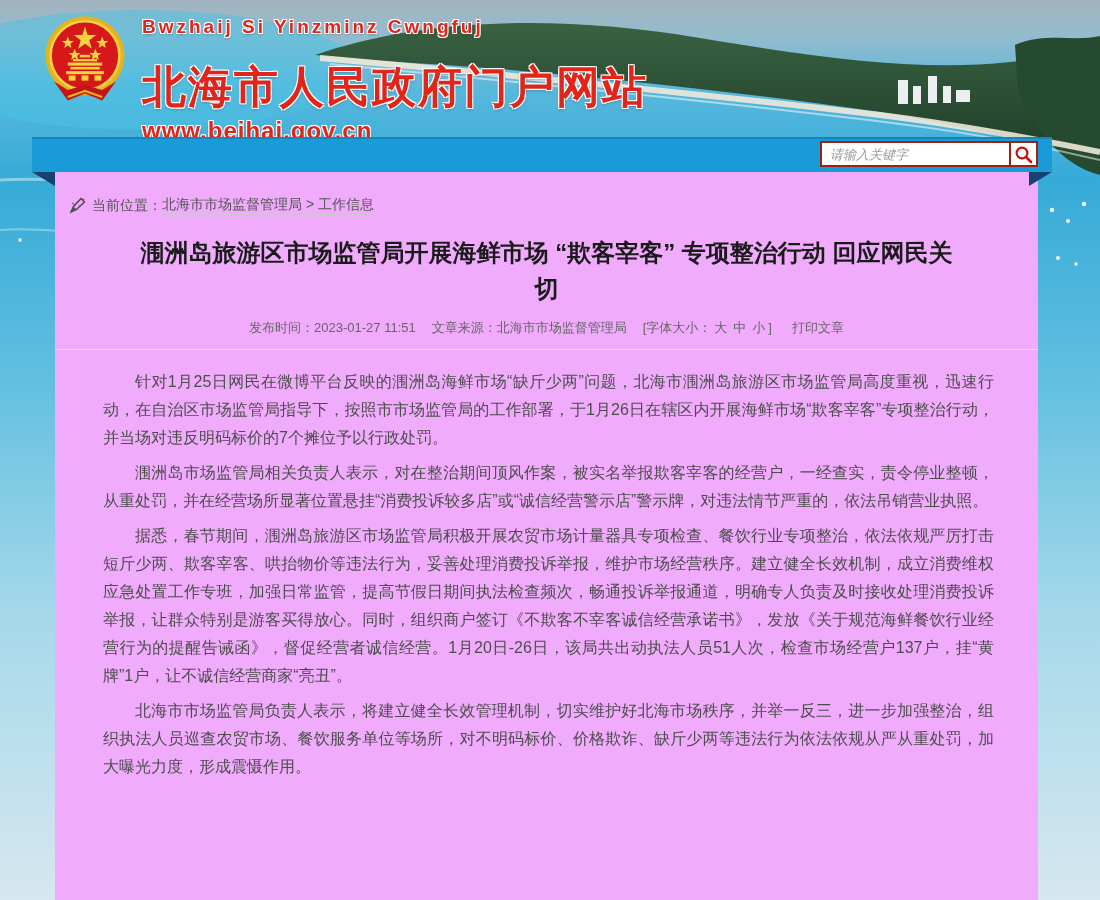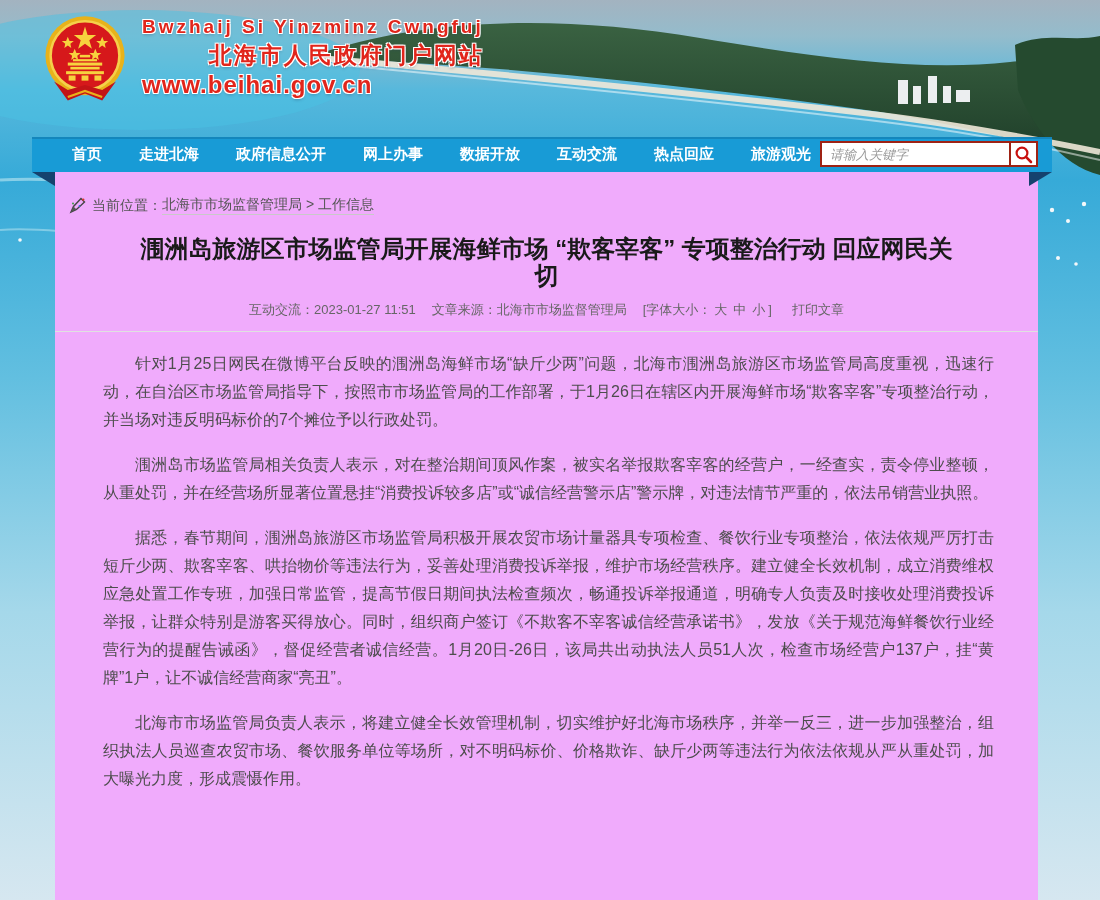--- a/index.html
+++ b/index.html
@@ -10,21 +10,21 @@
   .bg{position:absolute;inset:0;z-index:0;}
 
   
   .site-header{position:absolute;left:0;top:0;width:1100px;height:137px;z-index:2;}
   .logo-row{position:absolute;left:42px;top:14px;display:flex;align-items:flex-start;}
   .emblem{width:86px;height:92px;flex:0 0 auto;}
   .logo-text{margin-left:14px;padding-top:2px;}
   .outline-red{color:#e1251b;font-weight:bold;
     text-shadow:-1px -1px 0 #fff,1px -1px 0 #fff,-1px 1px 0 #fff,1px 1px 0 #fff,0 2px 3px rgba(40,60,90,.35);}
   .zhuang{font-size:19px;letter-spacing:3px;}
-  .site-name{font-size:23px;letter-spacing:2px;margin-top:2px;text-align:right;}
+  .site-name{font-size:44px;letter-spacing:2px;margin-top:20px;text-align:right;}
   .site-url{font-size:24px;letter-spacing:1px;}
 
   
   .ribbon{position:absolute;left:32px;top:137px;width:1020px;height:35px;z-index:3;
     background:#189bd6;box-shadow:inset 0 2px 0 rgba(8,70,110,.25);display:flex;align-items:center;}
   .fold{position:absolute;top:35px;width:23px;height:14px;background:#15426e;}
   .fold-left{left:0;clip-path:polygon(0 0,100% 0,100% 100%);}
   .fold-right{right:0;clip-path:polygon(0 0,100% 0,0 100%);}
   .nav-list{list-style:none;display:flex;margin:0;padding:0 0 0 40px;column-gap:37px;}
   .nav-list li{color:#fff;font-weight:bold;font-size:15px;white-space:nowrap;cursor:pointer;}
@@ -35,30 +35,30 @@
   .search-btn{width:27px;border:none;border-left:2px solid #9e2214;background:#fff;cursor:pointer;
     display:flex;align-items:center;justify-content:center;padding:0;}
 
   
   .panel{position:absolute;left:55px;top:172px;width:983px;height:728px;background:#f0abfc;z-index:1;
     box-sizing:border-box;}
   .breadcrumb{display:flex;align-items:center;padding:24px 0 0 14px;font-size:14px;color:#555;}
   .breadcrumb .bc-icon{width:17px;height:17px;margin-right:6px;}
   .bc-trail{border-bottom:1px solid #c9c9c9;padding-bottom:0;}
   .bc-link{cursor:pointer;}
-  .article-title{font-size:24px;line-height:27px;font-weight:bold;color:#1a1a1a;text-align:center;
+  .article-title{font-size:24px;line-height:36px;font-weight:bold;color:#1a1a1a;text-align:center;
     margin:20px auto 0;width:830px;}
   .meta{margin-top:12px;text-align:center;font-size:13px;color:#666;}
   .meta .gap{margin-left:16px;}
   .meta .sz{margin:0 3px;cursor:pointer;}
   .meta .print{cursor:pointer;margin-left:20px;}
   .divider{border:none;border-top:1px solid #e0e0e0;margin:12px 0 0 0;}
   .article-body{padding:4px 44px 0 48px;}
   .article-body p{font-size:16px;line-height:28px;color:#4d4d4d;text-indent:2em;text-align:justify;
-    margin:17px 0;}
+    margin:7px 0;}
   .article-body p:first-child{margin-top:14px;}
 </style>
 </head>
 <body>
 
 <div class="page">
 
   <svg class="bg" viewBox="0 0 1100 900" width="1100" height="900" aria-hidden="true">
     <defs>
       <linearGradient id="sea" x1="0" y1="0" x2="0" y2="1">
@@ -129,30 +129,20 @@
         <div class="zhuang outline-red">Bwzhaij Si Yinzminz Cwngfuj</div>
         <div class="site-name outline-red">北海市人民政府门户网站</div>
         <div class="site-url outline-red">www.beihai.gov.cn</div>
       </div>
     </div>
   </header>
 
   <nav class="ribbon">
     <div class="fold fold-left"></div>
     <div class="fold fold-right"></div>
-    <ul class="nav-list">
-      <li>首页</li>
-      <li>走进北海</li>
-      <li>政府信息公开</li>
-      <li>网上办事</li>
-      <li>数据开放</li>
-      <li>互动交流</li>
-      <li>热点回应</li>
-      <li>旅游观光</li>
-    </ul>
     <div class="search-box">
       <input type="text" placeholder="请输入关键字" style="">
       <button class="search-btn">
         <svg width="19" height="19" viewBox="0 0 19 19" aria-hidden="true">
           <circle cx="8" cy="8" r="5.4" fill="none" stroke="#c8100e" stroke-width="2.2"></circle>
           <line x1="12.2" y1="12.2" x2="17" y2="17" stroke="#c8100e" stroke-width="2.6" stroke-linecap="round"></line>
         </svg>
       </button>
     </div>
   </nav>
@@ -167,21 +157,21 @@
         <circle cx="4" cy="6.5" r="1" fill="#3c9a46"></circle>
         <circle cx="10.5" cy="9" r="0.9" fill="#3b6fd4"></circle>
       </svg>
       <span>当前位置：</span>
       <span class="bc-trail"><span class="bc-link">北海市市场监督管理局</span><span> &gt; </span><span class="bc-link">工作信息</span></span>
     </div>
 
     <h1 class="article-title">涠洲岛旅游区市场监管局开展海鲜市场 “欺客宰客” 专项整治行动 回应网民关切</h1>
 
     <div class="meta">
-      <span>互动交流：</span><span>2023-01-27 11:51</span><span class="gap">文章来源：</span><span>北海市市场监督管理局</span><span class="gap">[字体大小：</span><span class="sz">大</span><span class="sz">中</span><span class="sz">小</span><span>]</span><span class="print">打印文章</span>
+      <span>发布时间：</span><span>2023-01-27 11:51</span><span class="gap">文章来源：</span><span>北海市市场监督管理局</span><span class="gap">[字体大小：</span><span class="sz">大</span><span class="sz">中</span><span class="sz">小</span><span>]</span><span class="print">打印文章</span>
     </div>
 
     <hr class="divider">
 
     <article class="article-body">
       <p>针对1月25日网民在微博平台反映的涠洲岛海鲜市场“缺斤少两”问题，北海市涠洲岛旅游区市场监管局高度重视，迅速行动，在自治区市场监管局指导下，按照市市场监管局的工作部署，于1月26日在辖区内开展海鲜市场“欺客宰客”专项整治行动，并当场对违反明码标价的7个摊位予以行政处罚。</p>
       <p>涠洲岛市场监管局相关负责人表示，对在整治期间顶风作案，被实名举报欺客宰客的经营户，一经查实，责令停业整顿，从重处罚，并在经营场所显著位置悬挂“消费投诉较多店”或“诚信经营警示店”警示牌，对违法情节严重的，依法吊销营业执照。</p>
       <p>据悉，春节期间，涠洲岛旅游区市场监管局积极开展农贸市场计量器具专项检查、餐饮行业专项整治，依法依规严厉打击短斤少两、欺客宰客、哄抬物价等违法行为，妥善处理消费投诉举报，维护市场经营秩序。建立健全长效机制，成立消费维权应急处置工作专班，加强日常监管，提高节假日期间执法检查频次，畅通投诉举报通道，明确专人负责及时接收处理消费投诉举报，让群众特别是游客买得放心。同时，组织商户签订《不欺客不宰客诚信经营承诺书》，发放《关于规范海鲜餐饮行业经营行为的提醒告诫函》，督促经营者诚信经营。1月20日-26日，该局共出动执法人员51人次，检查市场经营户137户，挂“黄牌”1户，让不诚信经营商家“亮丑”。</p>
       <p>北海市市场监管局负责人表示，将建立健全长效管理机制，切实维护好北海市场秩序，并举一反三，进一步加强整治，组织执法人员巡查农贸市场、餐饮服务单位等场所，对不明码标价、价格欺诈、缺斤少两等违法行为依法依规从严从重处罚，加大曝光力度，形成震慑作用。</p>
     </article>

